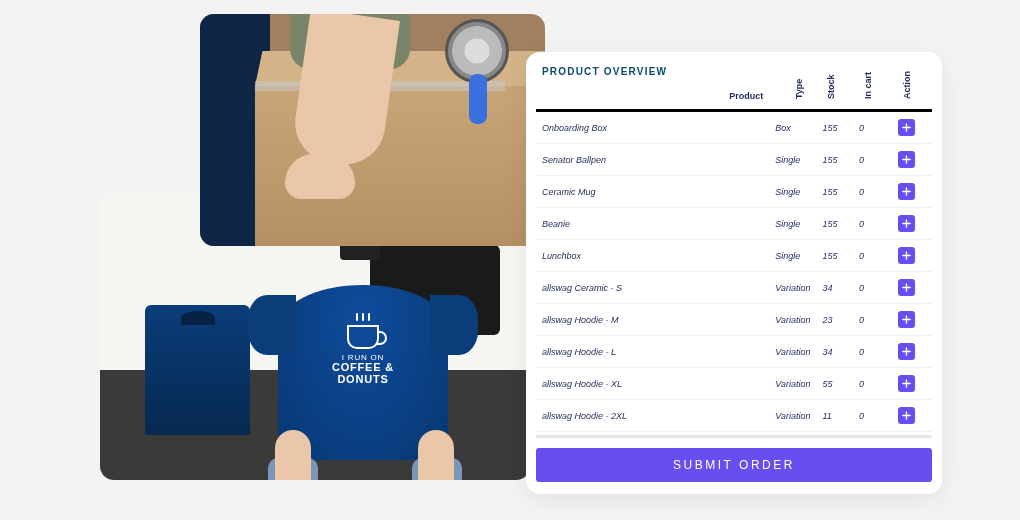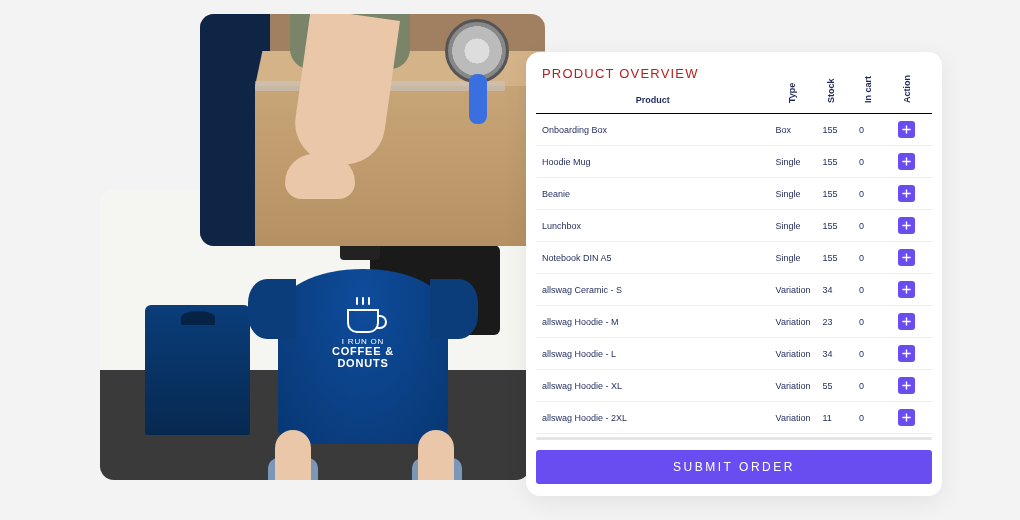--- a/index.html
+++ b/index.html
@@ -23,21 +23,21 @@
   height: 290px;
   background: linear-gradient(to bottom, #fafafa 0%, #eaeaea 100%);
 }
 .shirt-scene { position: absolute; inset: 0; }
 .table-surface { position: absolute; top: 0; left: 0; right: 0; height: 62%; background: #f5f5f2; }
 .floor { position: absolute; bottom: 0; left: 0; right: 0; height: 38%; background: #3a3a3a; }
 .press { position: absolute; top: 55px; right: 30px; width: 130px; height: 90px; background: #1a1a1a; border-radius: 6px; }
 .press-arm { position: absolute; top: 20px; right: 150px; width: 40px; height: 50px; background: #222; border-radius: 4px; }
 .folded-shirt { position: absolute; width: 105px; height: 130px; background: linear-gradient(to bottom,#0a3d7a,#062950); border-radius: 6px 6px 2px 2px; top: 115px; left: 45px; }
 .folded-shirt::before { content:""; position:absolute; top:6px; left:50%; transform:translateX(-50%); width:34px; height:14px; background:#062244; border-radius:50% 50% 0 0; }
-.main-shirt { position: absolute; top: 79px; left: 178px; width: 170px; height: 175px; background: radial-gradient(ellipse at 50% 20%, #0f4c9c, #073772); border-radius: 60% 60% 20% 20% / 30% 30% 10% 10%; }
+.main-shirt { position: absolute; top: 95px; left: 178px; width: 170px; height: 175px; background: radial-gradient(ellipse at 50% 20%, #0f4c9c, #073772); border-radius: 60% 60% 20% 20% / 30% 30% 10% 10%; }
 .main-shirt .sleeve-l, .main-shirt .sleeve-r { position:absolute; top:10px; width:48px; height:60px; background:#0a3d7a; }
 .sleeve-l { left:-30px; border-radius:40% 0 0 40%; }
 .sleeve-r { right:-30px; border-radius:0 40% 40% 0; }
 .shirt-print { position:absolute; top:40px; left:50%; transform:translateX(-50%); width:100px; text-align:center; color:#fff; }
 .cup-icon { width:32px; height:24px; border:2px solid #fff; border-radius:0 0 10px 10px; margin:0 auto 4px; position:relative; }
 .cup-icon::after { content:""; position:absolute; right:-10px; top:4px; width:8px; height:10px; border:2px solid #fff; border-left:none; border-radius:0 8px 8px 0; }
 .steam { position:absolute; top:-12px; left:50%; transform:translateX(-50%); display:flex; gap:4px; }
 .steam span { width:2px; height:8px; background:#fff; border-radius:2px; }
 .shirt-line1 { font-size:8px; letter-spacing:0.8px; }
 .shirt-line2 { font-size:11px; font-weight:bold; letter-spacing:0.8px; line-height:1.05; }
@@ -69,34 +69,34 @@
   position: absolute;
   top: 52px;
   left: 526px;
   width: 416px;
   background: #fff;
   border-radius: 14px;
   box-shadow: 0 6px 24px rgba(0,0,0,0.07);
   padding: 14px 0 12px;
 }
 .card-title {
-  font-size: 13px;
-  font-weight: normal;
+  font-size: 10px;
+  font-weight: bold;
   letter-spacing: 1.2px;
-  color: #b91c1c;
+  color: #0c4a6e;
   padding: 0 16px 8px;
 }
 .table-wrap { position:relative; padding:0 10px; }
 table { width:100%; border-collapse:collapse; font-size:9px; }
-thead th { color:#1f2a5a; font-weight:bold; text-align:center; padding:6px 6px 8px; border-bottom:1px solid #000000; vertical-align:bottom; }
+thead th { color:#1f2a5a; font-weight:bold; text-align:right; padding:6px 6px 8px; border-bottom:3px solid #000000; vertical-align:bottom; }
 thead th.vert { width:36px; }
 thead th.vert span { display:inline-block; transform:rotate(-90deg); transform-origin:left bottom; white-space:nowrap; position:relative; left:14px; top:-2px; }
 thead th.action-h { width:40px; }
 thead th.action-h span { display:inline-block; transform:rotate(-90deg); transform-origin:left bottom; white-space:nowrap; position:relative; left:14px; top:-2px; }
-tbody td { padding:7px 6px; color:#1f2a5a; border-bottom:1px solid #eee; }
+tbody td { padding:7px 6px; color:#1f2a5a; border-bottom:1px solid #eee;font-style:italic; }
 tbody td.num { text-align:left;margin-left:43px; }
 .add-btn { width:17px; height:17px; background:#6a4df0; border-radius:3px; display:flex; align-items:center; justify-content:center; cursor:pointer; }
 .add-btn svg { width:9px; height:9px; }
 .scroll-hint { height:3px; background:#e5e5e5; margin:3px 10px 0; border-radius:2px; }
 .submit {
   margin: 10px 10px 0;
   height: 34px;
   background:#6a4df0;
   color:#fff;
   border:none;
@@ -178,21 +178,34 @@
             <td class="num">0</td>
             <td>
               <div class="add-btn">
                 <svg viewBox="0 0 10 10">
                   <path d="M5 1v8M1 5h8" stroke="#fff" stroke-width="1.6" stroke-linecap="round"></path>
                 </svg>
               </div>
             </td>
           </tr>
           <tr>
-            <td>Hoodie Mug</td>
+            <td>Senator Ballpen</td>
+            <td>Single</td>
+            <td class="num">155</td>
+            <td class="num">0</td>
+            <td>
+              <div class="add-btn">
+                <svg viewBox="0 0 10 10">
+                  <path d="M5 1v8M1 5h8" stroke="#fff" stroke-width="1.6" stroke-linecap="round"></path>
+                </svg>
+              </div>
+            </td>
+          </tr>
+          <tr>
+            <td>Ceramic Mug</td>
             <td>Single</td>
             <td class="num">155</td>
             <td class="num">0</td>
             <td>
               <div class="add-btn">
                 <svg viewBox="0 0 10 10">
                   <path d="M5 1v8M1 5h8" stroke="#fff" stroke-width="1.6" stroke-linecap="round"></path>
                 </svg>
               </div>
             </td>
@@ -205,33 +218,20 @@
             <td>
               <div class="add-btn">
                 <svg viewBox="0 0 10 10">
                   <path d="M5 1v8M1 5h8" stroke="#fff" stroke-width="1.6" stroke-linecap="round"></path>
                 </svg>
               </div>
             </td>
           </tr>
           <tr>
             <td>Lunchbox</td>
-            <td>Single</td>
-            <td class="num">155</td>
-            <td class="num">0</td>
-            <td>
-              <div class="add-btn">
-                <svg viewBox="0 0 10 10">
-                  <path d="M5 1v8M1 5h8" stroke="#fff" stroke-width="1.6" stroke-linecap="round"></path>
-                </svg>
-              </div>
-            </td>
-          </tr>
-          <tr>
-            <td>Notebook DIN A5</td>
             <td>Single</td>
             <td class="num">155</td>
             <td class="num">0</td>
             <td>
               <div class="add-btn">
                 <svg viewBox="0 0 10 10">
                   <path d="M5 1v8M1 5h8" stroke="#fff" stroke-width="1.6" stroke-linecap="round"></path>
                 </svg>
               </div>
             </td>

